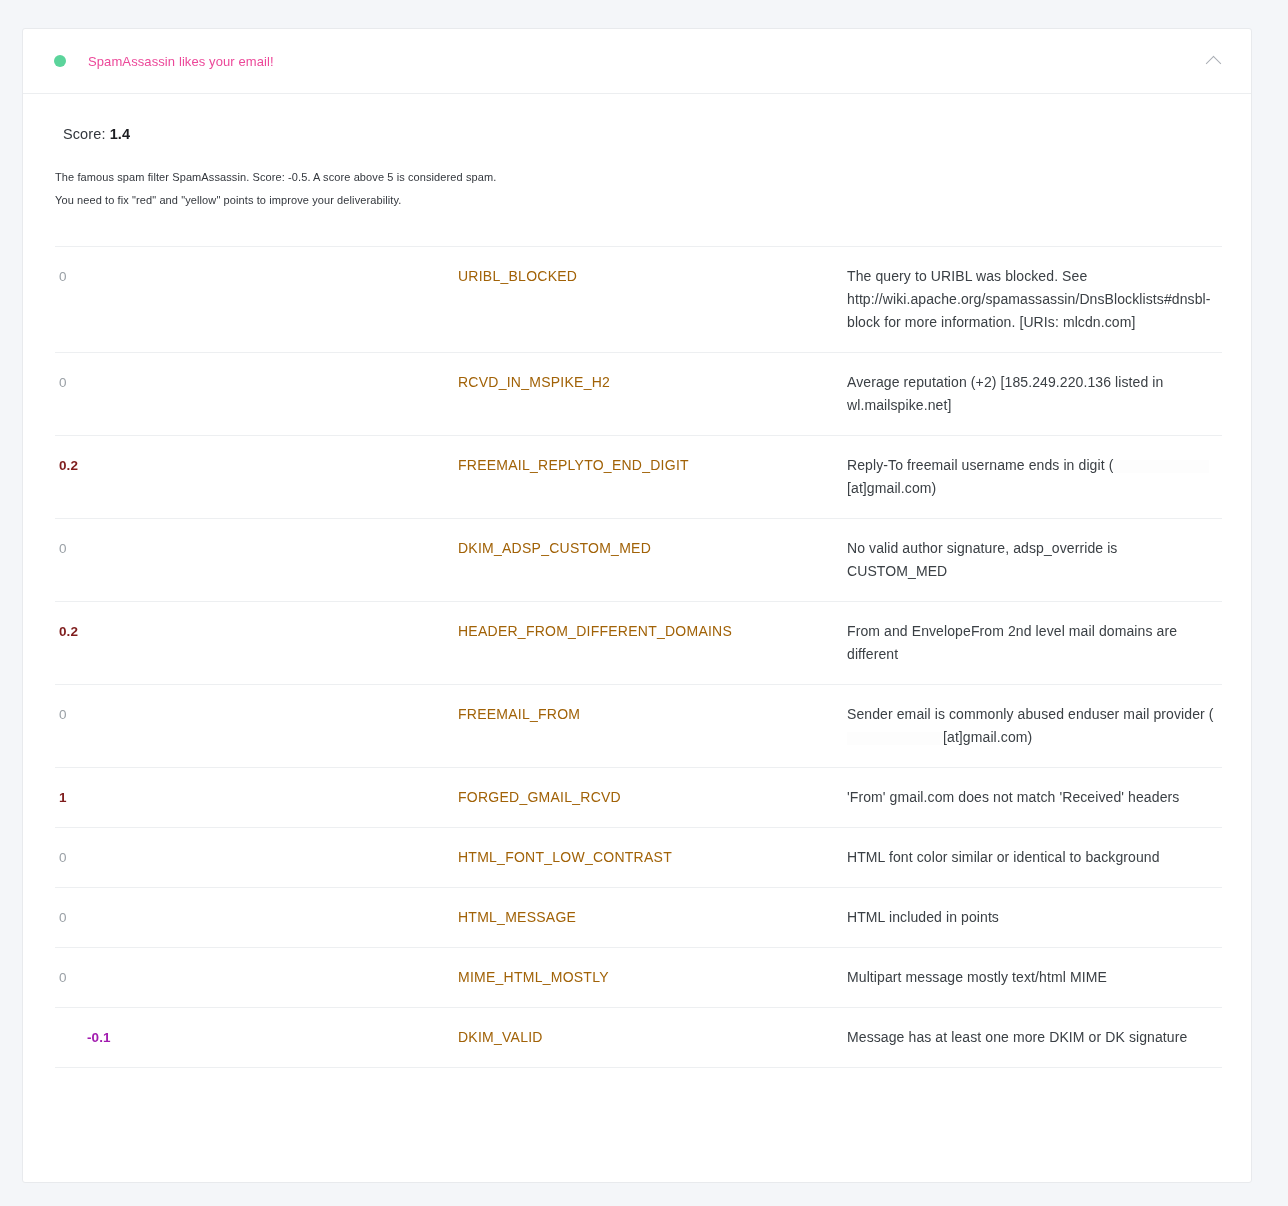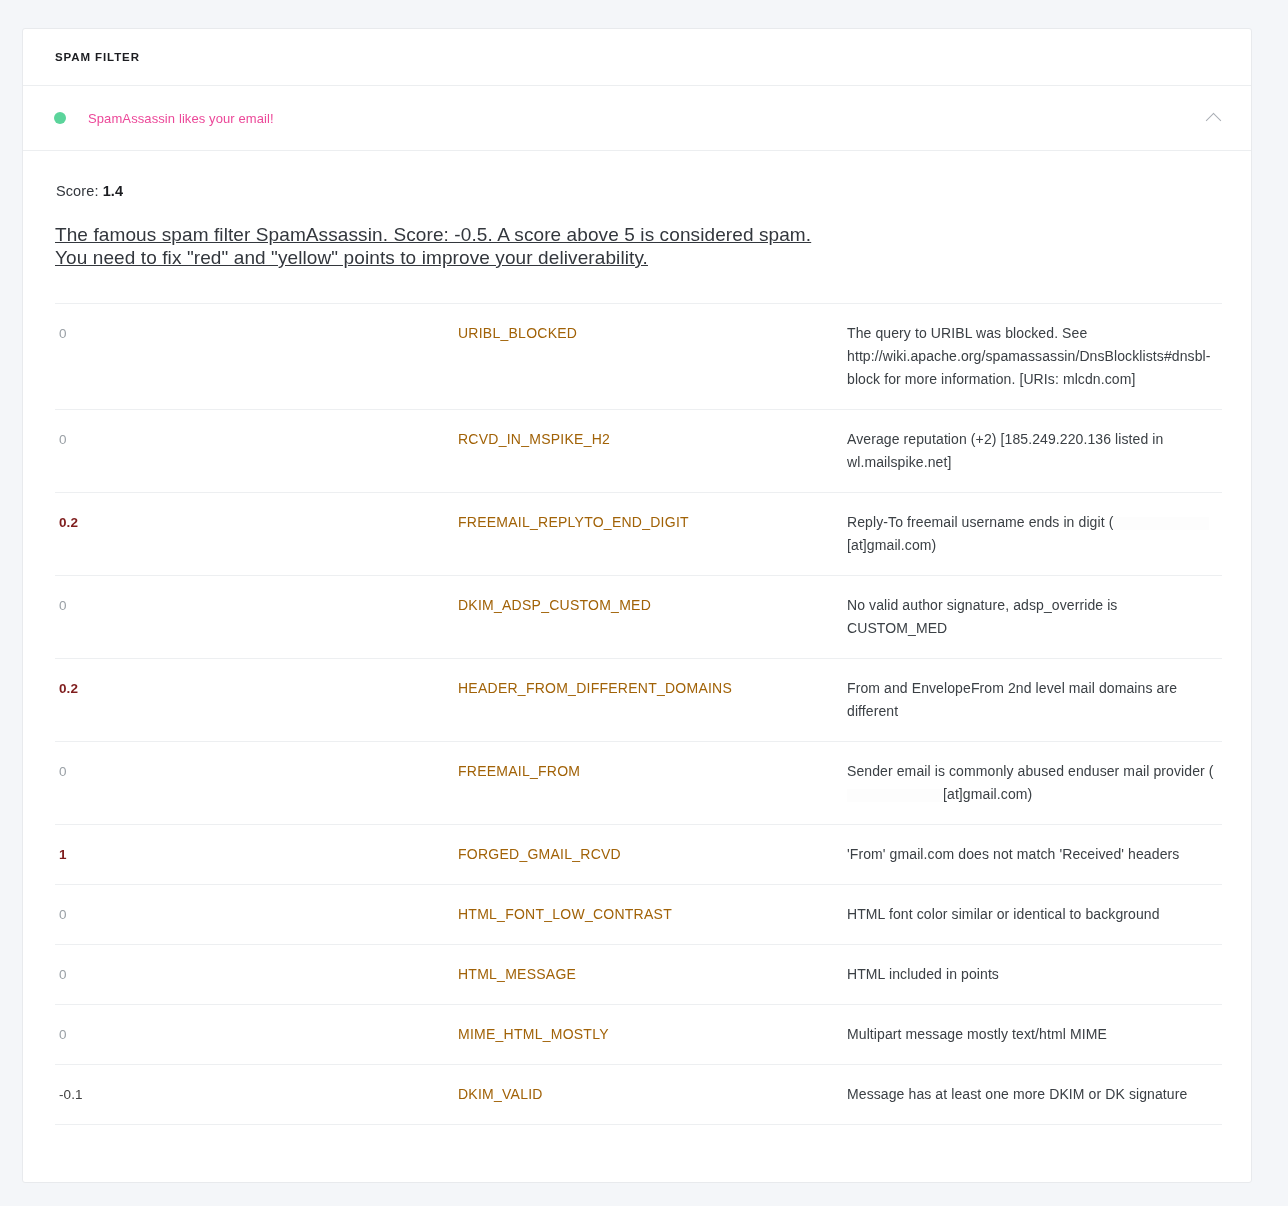--- a/index.html
+++ b/index.html
@@ -95,32 +95,31 @@
     margin-top: 4px;
   }
 
   
   .card-body {
     padding: 32px 32px 40px 32px;
   }
   .score-line {
     font-size: 14.5px;
     color: #33373d;
-    margin: 0 0 24px 1px;
+    margin: 0 0 24px 8px;
     letter-spacing: .1px;
   }
   .score-line b { font-weight: bold; color: #1c1d21; }
 
   .blurb {
-    font-size: 19px;
+    font-size: 11px;
     line-height: 23px;
     color: #33373d;
     margin: 0 0 34px 0;
     letter-spacing: .1px;
-    text-decoration: underline;
   }
 
   
   .results {
     width: 1167px;
     border-collapse: collapse;
     table-layout: fixed;
   }
   .results tr { border-top: 1px solid #edeff1; }
   .results tr:last-child { border-bottom: 1px solid #edeff1; }
@@ -131,21 +130,21 @@
     line-height: 23px;
     letter-spacing: .1px;
   }
   td.col-score  { width: 403px; padding-left: 4px; }
   td.col-rule   { width: 389px; }
   td.col-desc   { width: 375px; padding-right: 6px; }
 
   .score-val { font-size: 13.5px; }
   .score-val.zero { color: #9aa0a6; font-weight: normal; }
   .score-val.pos  { color: #7f1d1d; font-weight: bold; }
-  .score-val.neg  { color: #404040; font-weight: normal; }
+  .score-val.neg  { color: #a21caf; font-weight: bold; margin-left: 28px; }
 
   .rule-name {
     color: #a16207;
     font-size: 14px;
     letter-spacing: .25px;
   }
   .desc-text { color: #3b4045; }
 
   .redacted {
     display: inline-block;
@@ -154,23 +153,20 @@
     vertical-align: middle;
     background: #fdfdfd;
   }
 </style>
 </head>
 <body>
 
 <div class="page">
   <div class="card">
 
-    <div class="card-titlebar">
-      <span class="card-title">SPAM FILTER</span>
-    </div>
 
     <div class="summary-row">
       <span class="status-dot"></span>
       <span class="summary-text">SpamAssassin likes your email!</span>
       <button class="collapse-btn">
         <span class="chev"></span>
       </button>
     </div>
 
     <div class="card-body">

